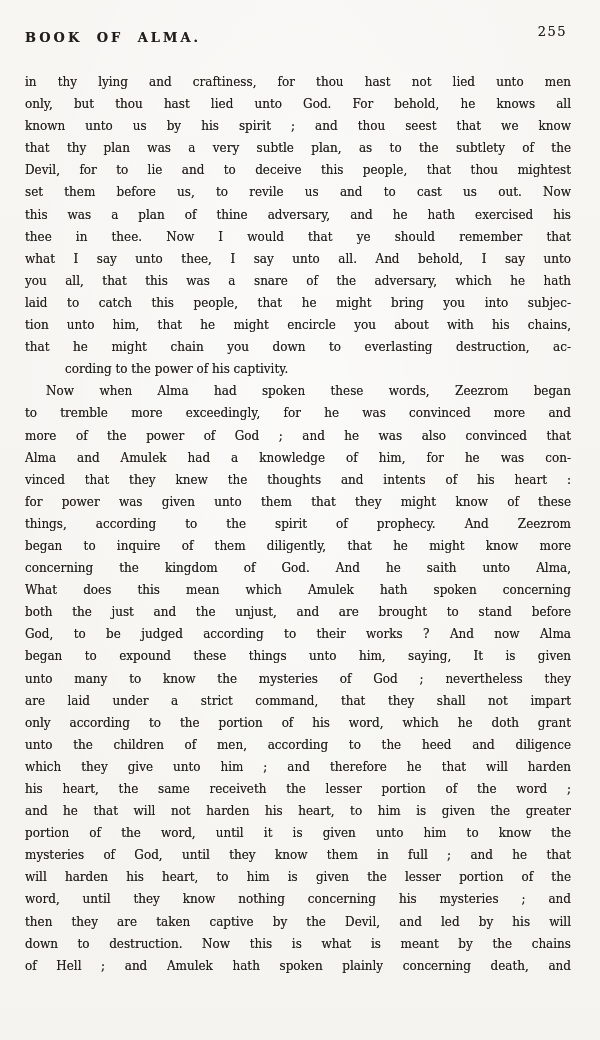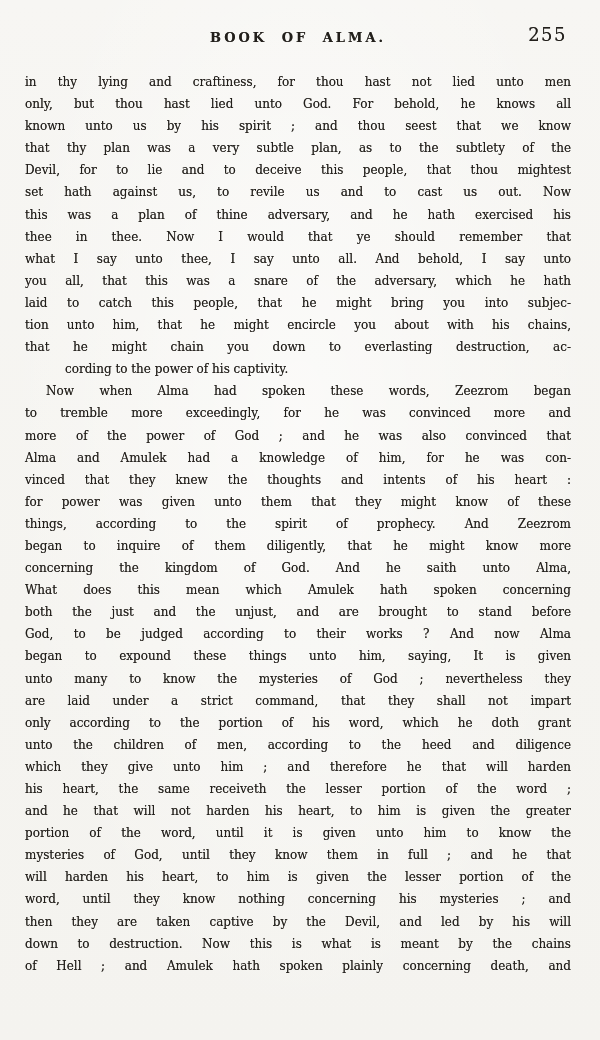--- a/index.html
+++ b/index.html
@@ -19,33 +19,32 @@
       linear-gradient(180deg, #f7f6f3 0%, #f5f4f0 60%, #f4f3ef 100%);
     color: #221f1b;
     font-family: "DejaVu Serif", "Liberation Serif", serif;
     overflow: hidden;
   }
   .running-head {
     position: relative;
     height: 24px;
   }
   .head-title {
-    text-align: center;
     font-size: 13px;
     font-weight: bold;
     letter-spacing: 3px;
     word-spacing: 7px;
     padding-top: 6px;
     text-shadow: 0 0 0.4px rgba(20,18,14,0.6);
   }
   .page-number {
     position: absolute;
     right: 4px;
     top: 0px;
-    font-size: 18px;
+    font-size: 13px;
     letter-spacing: 1.5px;
     text-shadow: 0 0 0.4px rgba(20,18,14,0.55);
   }
   .body-text {
     margin-top: 23px;
     font-size: 12px;
     line-height: 22.1px;
     text-shadow: 0 0 0.35px rgba(25,22,17,0.6);
   }
   .line {
@@ -75,21 +74,21 @@
   </div>
 
   <div class="body-text">
 
     <div class="paragraph ends-short">
         <div class="line">in thy lying and craftiness, for thou hast not lied unto men</div>
         <div class="line">only, but thou hast lied unto God. For behold, he knows all</div>
         <div class="line">known unto us by his spirit ; and thou seest that we know</div>
         <div class="line">that thy plan was a very subtle plan, as to the subtlety of the</div>
         <div class="line">Devil, for to lie and to deceive this people, that thou mightest</div>
-        <div class="line">set hath against us, to revile us and to cast us out. Now</div>
+        <div class="line">set them before us, to revile us and to cast us out. Now</div>
         <div class="line">this was a plan of thine adversary, and he hath exercised his</div>
         <div class="line">thee in thee. Now I would that ye should remember that</div>
         <div class="line">what I say unto thee, I say unto all. And behold, I say unto</div>
         <div class="line">you all, that this was a snare of the adversary, which he hath</div>
         <div class="line">laid to catch this people, that he might bring you into subjec-</div>
         <div class="line">tion unto him, that he might encircle you about with his chains,</div>
         <div class="line">that he might chain you down to everlasting destruction, ac-</div>
         <div class="line">cording to the power of his captivity.</div>
       </div>
 

